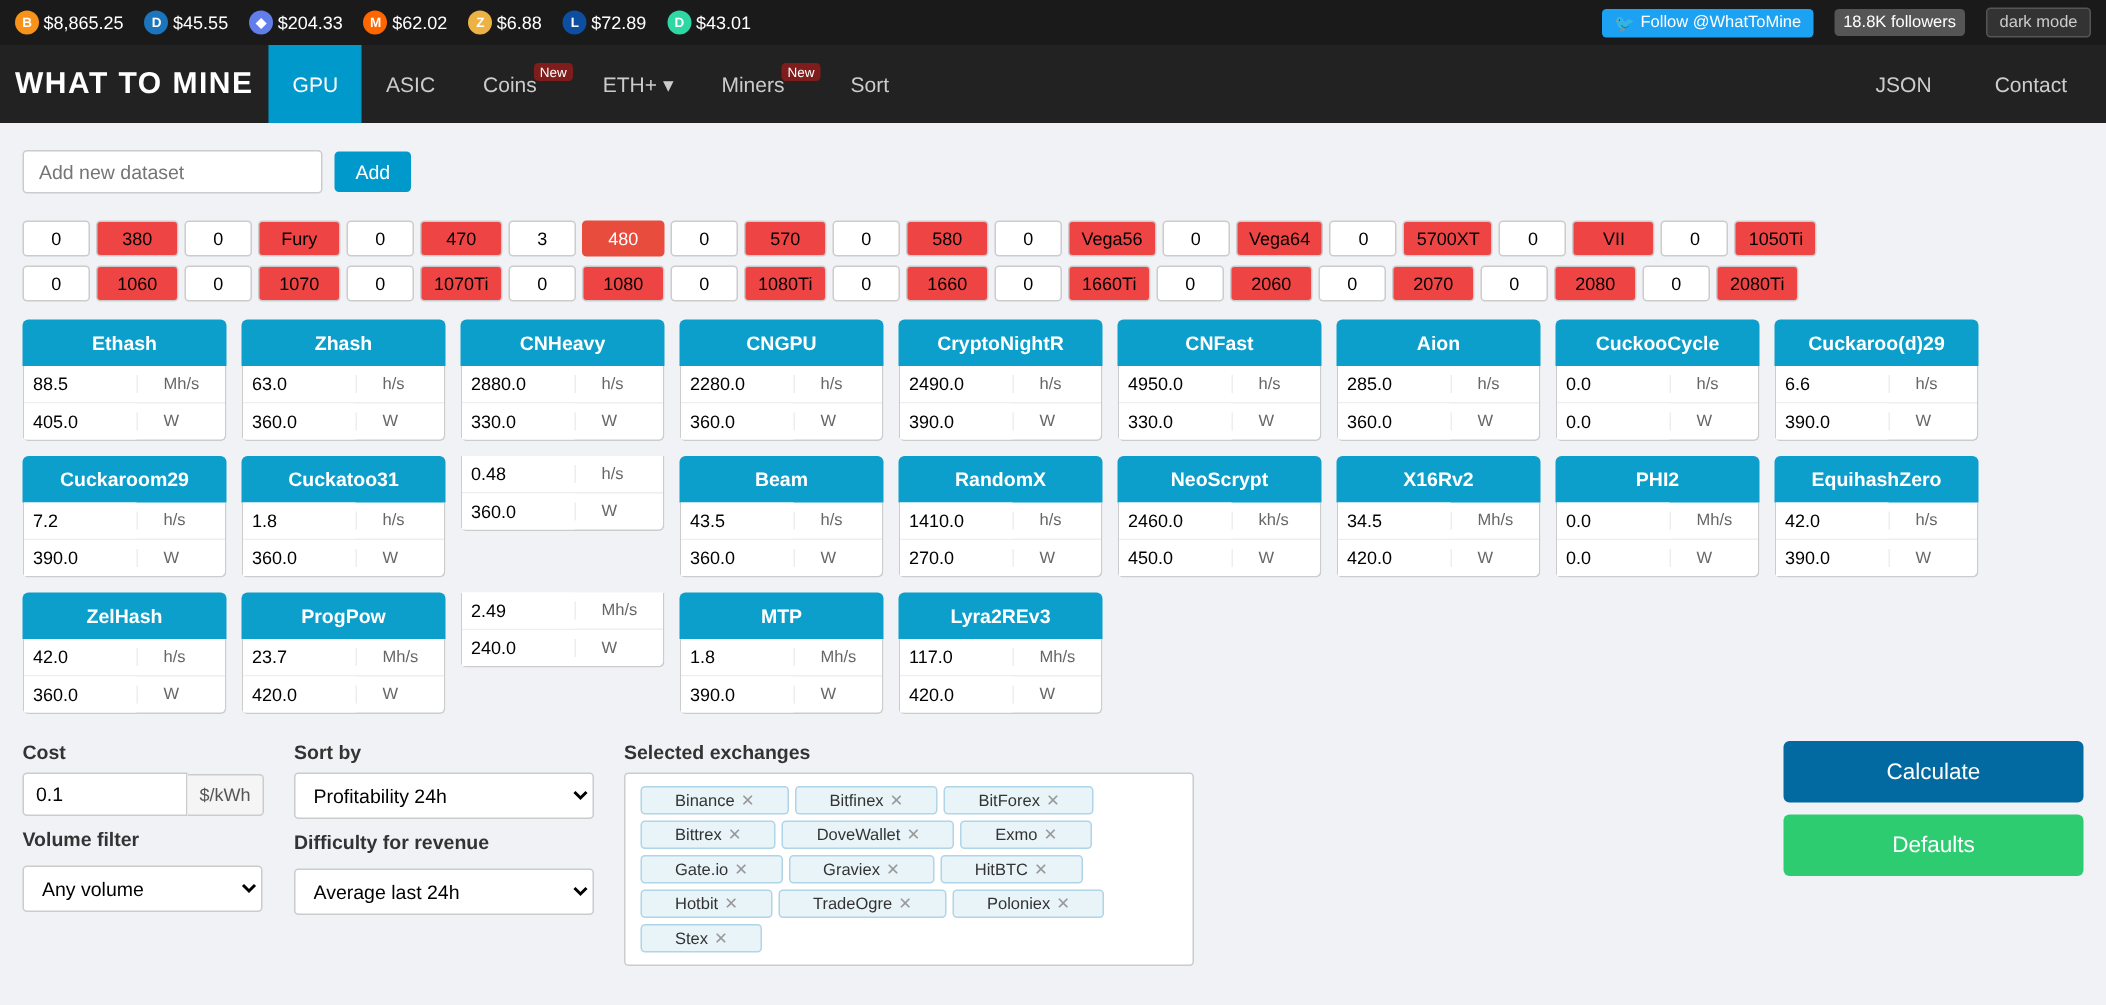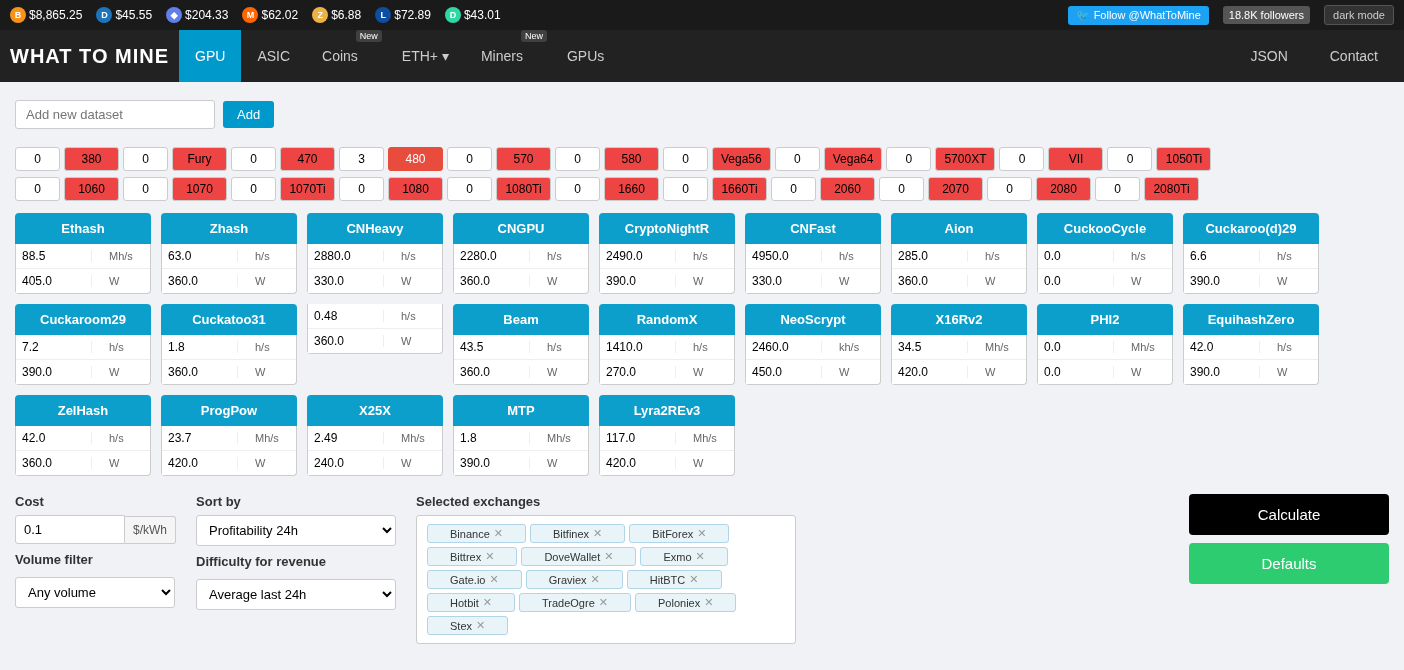--- a/index.html
+++ b/index.html
@@ -47,23 +47,23 @@
       display: flex;
       align-items: center;
       cursor: pointer;
       font-size: 14px;
       position: relative;
       text-decoration: none;
     }
     .nav-item.active { background: #0099cc; color: #fff; }
     .nav-badge {
       position: absolute;
-      top: 0;
+      top: 12px;
       right: 4px;
-      background: #404040;
+      background: #7f1d1d;
       color: #fff;
       font-size: 9px;
       padding: 1px 4px;
       border-radius: 3px;
     }
     .nav-spacer { flex: 1; }
     .nav-right { display: flex; gap: 10px; }
     .nav-right .nav-item { color: #ccc; }
 
     
@@ -185,21 +185,21 @@
       padding: 2px 22px;
       margin: 2px;
       font-size: 11px;
       color: #333;
     }
     .exchange-tag .remove { margin-left: 4px; color: #999; cursor: pointer; font-size: 11px; }
 
     
     .action-col { margin-left: auto; display: flex; flex-direction: column; gap: 8px; }
     .calc-btn {
-      background: #000000;
+      background: #0369a1;
       color: #fff;
       border: none;
       padding: 12px 30px;
       font-size: 15px;
       border-radius: 4px;
       cursor: pointer;
       width: 200px;
     }
     .defaults-btn {
       background: #2ecc71;
@@ -260,21 +260,21 @@
     <a class="nav-item">ASIC</a>
     <a class="nav-item" style="padding-right:28px;">
       Coins
       <span class="nav-badge">New</span>
     </a>
     <a class="nav-item">ETH+ ▾</a>
     <a class="nav-item" style="padding-right:28px;">
       Miners
       <span class="nav-badge">New</span>
     </a>
-    <a class="nav-item">GPUs</a>
+    <a class="nav-item">Sort</a>
   </div>
   <div class="nav-spacer"></div>
   <div class="nav-right">
     <a class="nav-item">JSON</a>
     <a class="nav-item">Contact</a>
   </div>
 </div>
 
 <div class="main-content">
 
@@ -527,21 +527,21 @@
       <div class="algo-card"><button class="algo-btn">ProgPow</button><div class="algo-inputs">
           <div class="algo-row">
             <input class="algo-val-input" type="text" value="23.7" style="">
             <span class="algo-unit">Mh/s</span>
           </div>
           <div class="algo-row">
             <input class="algo-val-input" type="text" value="420.0" style="">
             <span class="algo-unit">W</span>
           </div>
         </div></div>
-      <div class="algo-card"><button class="algo-btn">X25X</button><div class="algo-inputs">
+      <div class="algo-card"><div class="algo-inputs">
           <div class="algo-row">
             <input class="algo-val-input" type="text" value="2.49" style="">
             <span class="algo-unit">Mh/s</span>
           </div>
           <div class="algo-row">
             <input class="algo-val-input" type="text" value="240.0" style="">
             <span class="algo-unit">W</span>
           </div>
         </div></div>
       <div class="algo-card"><button class="algo-btn">MTP</button><div class="algo-inputs">

